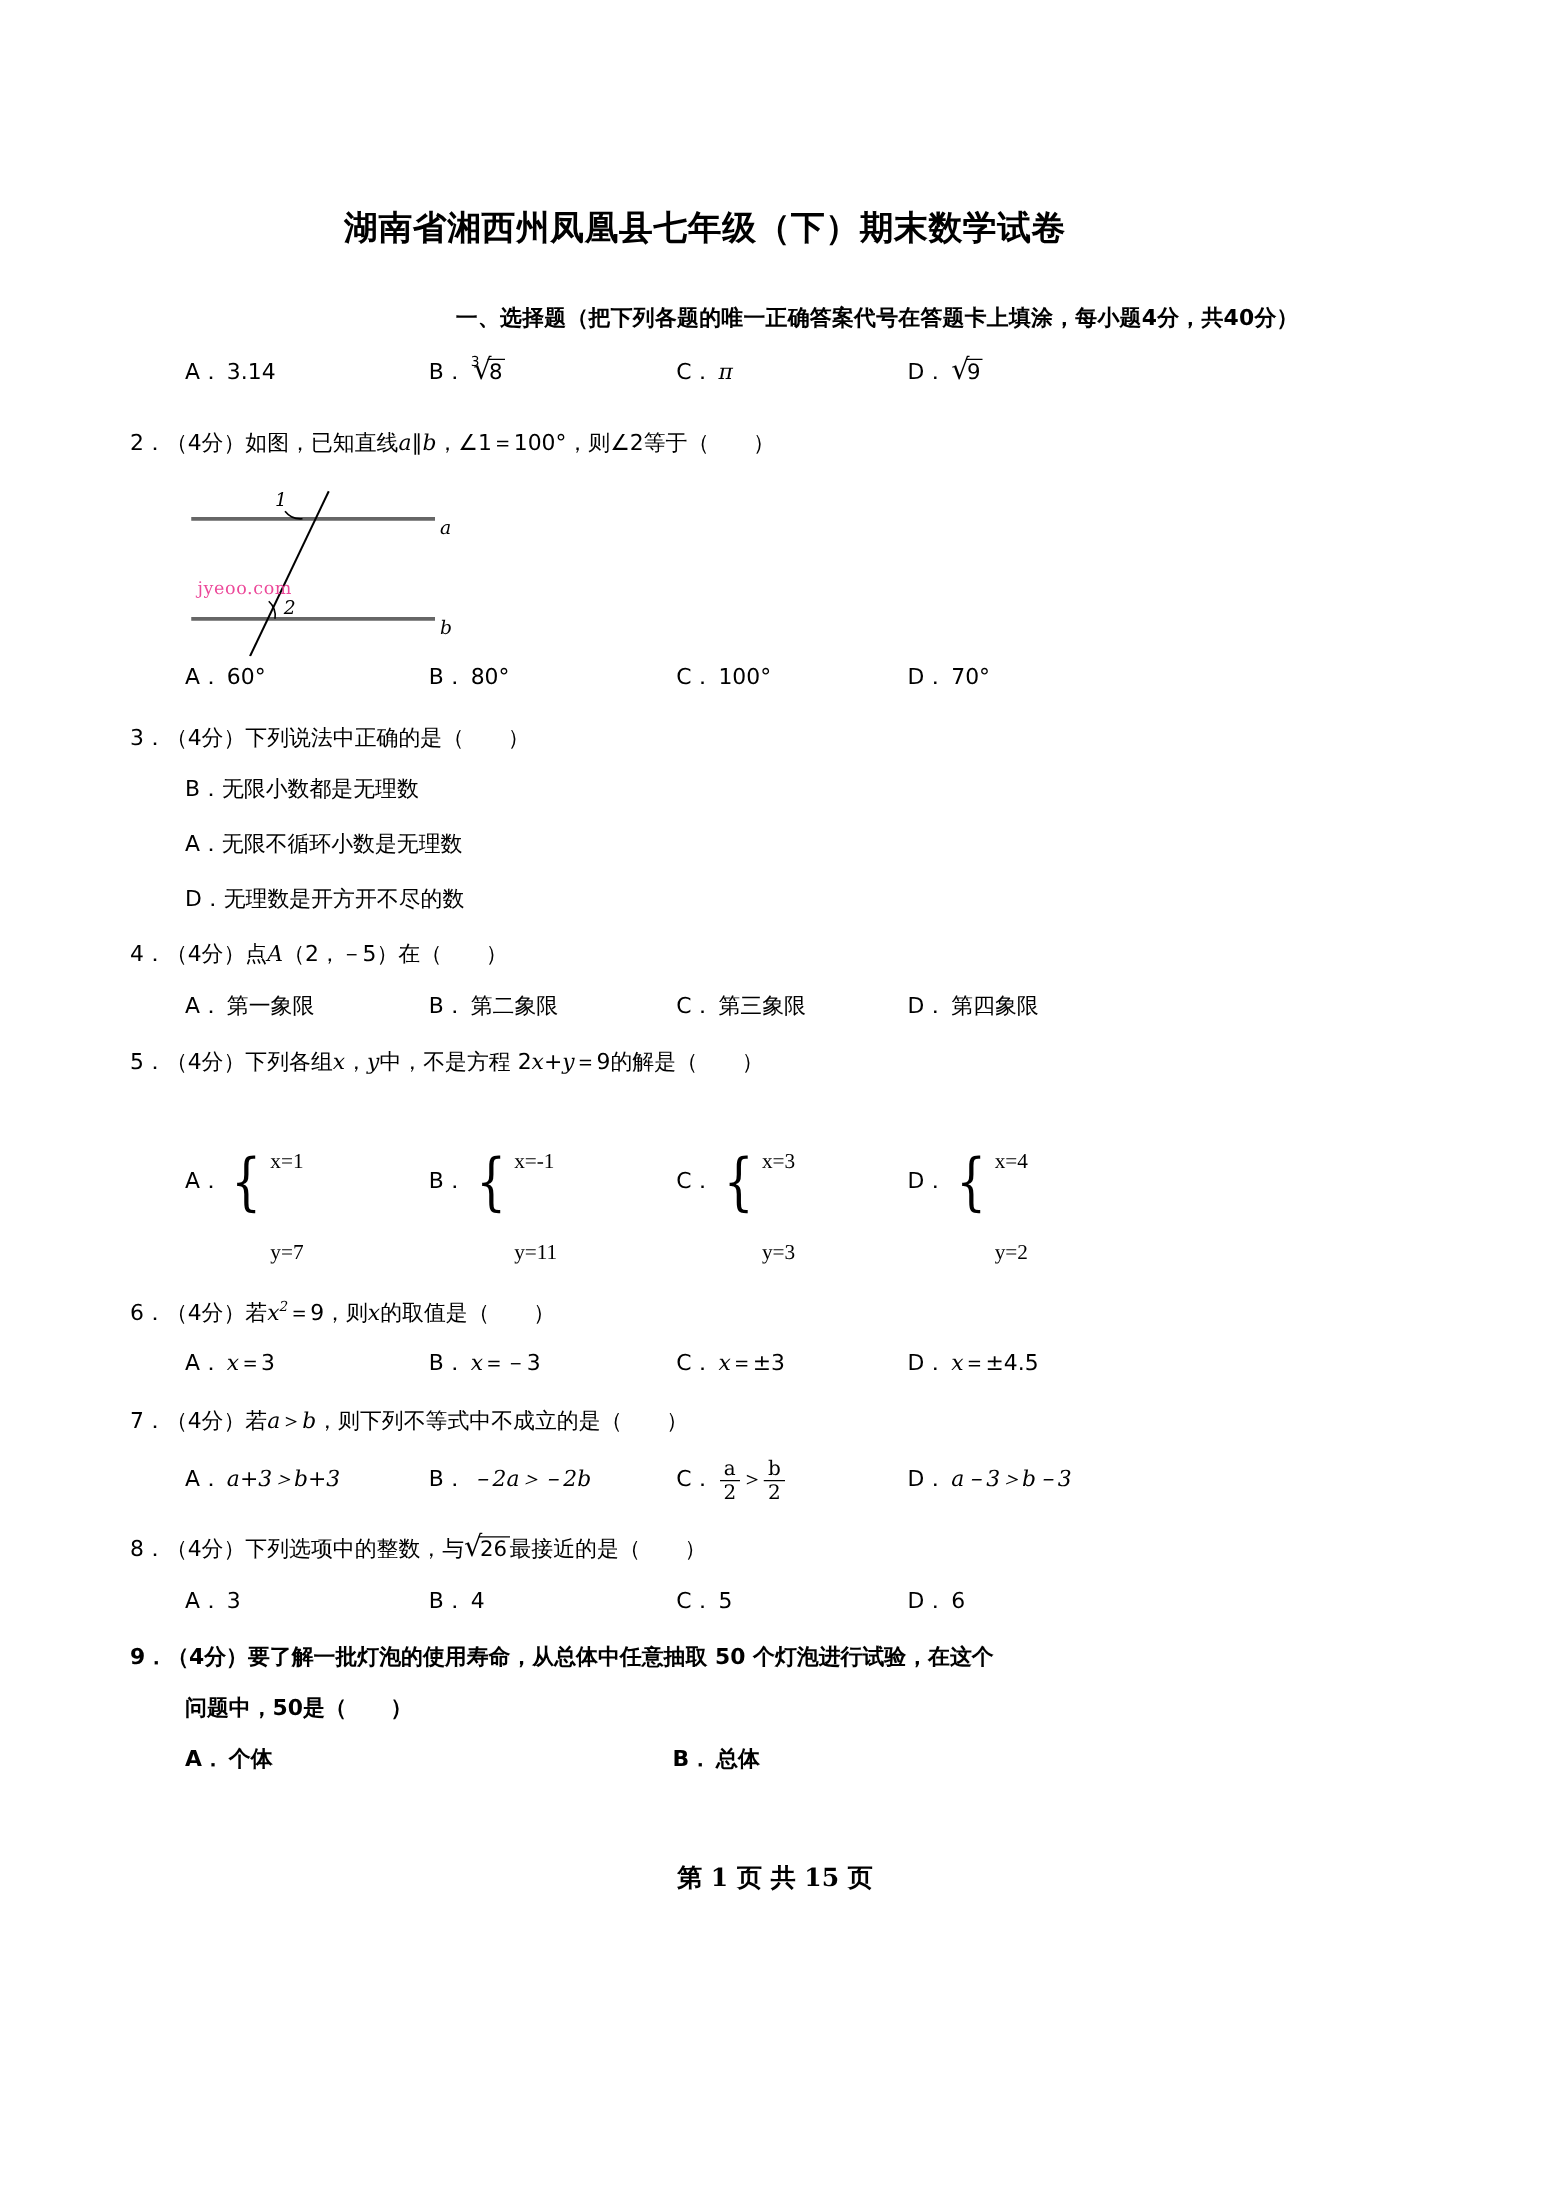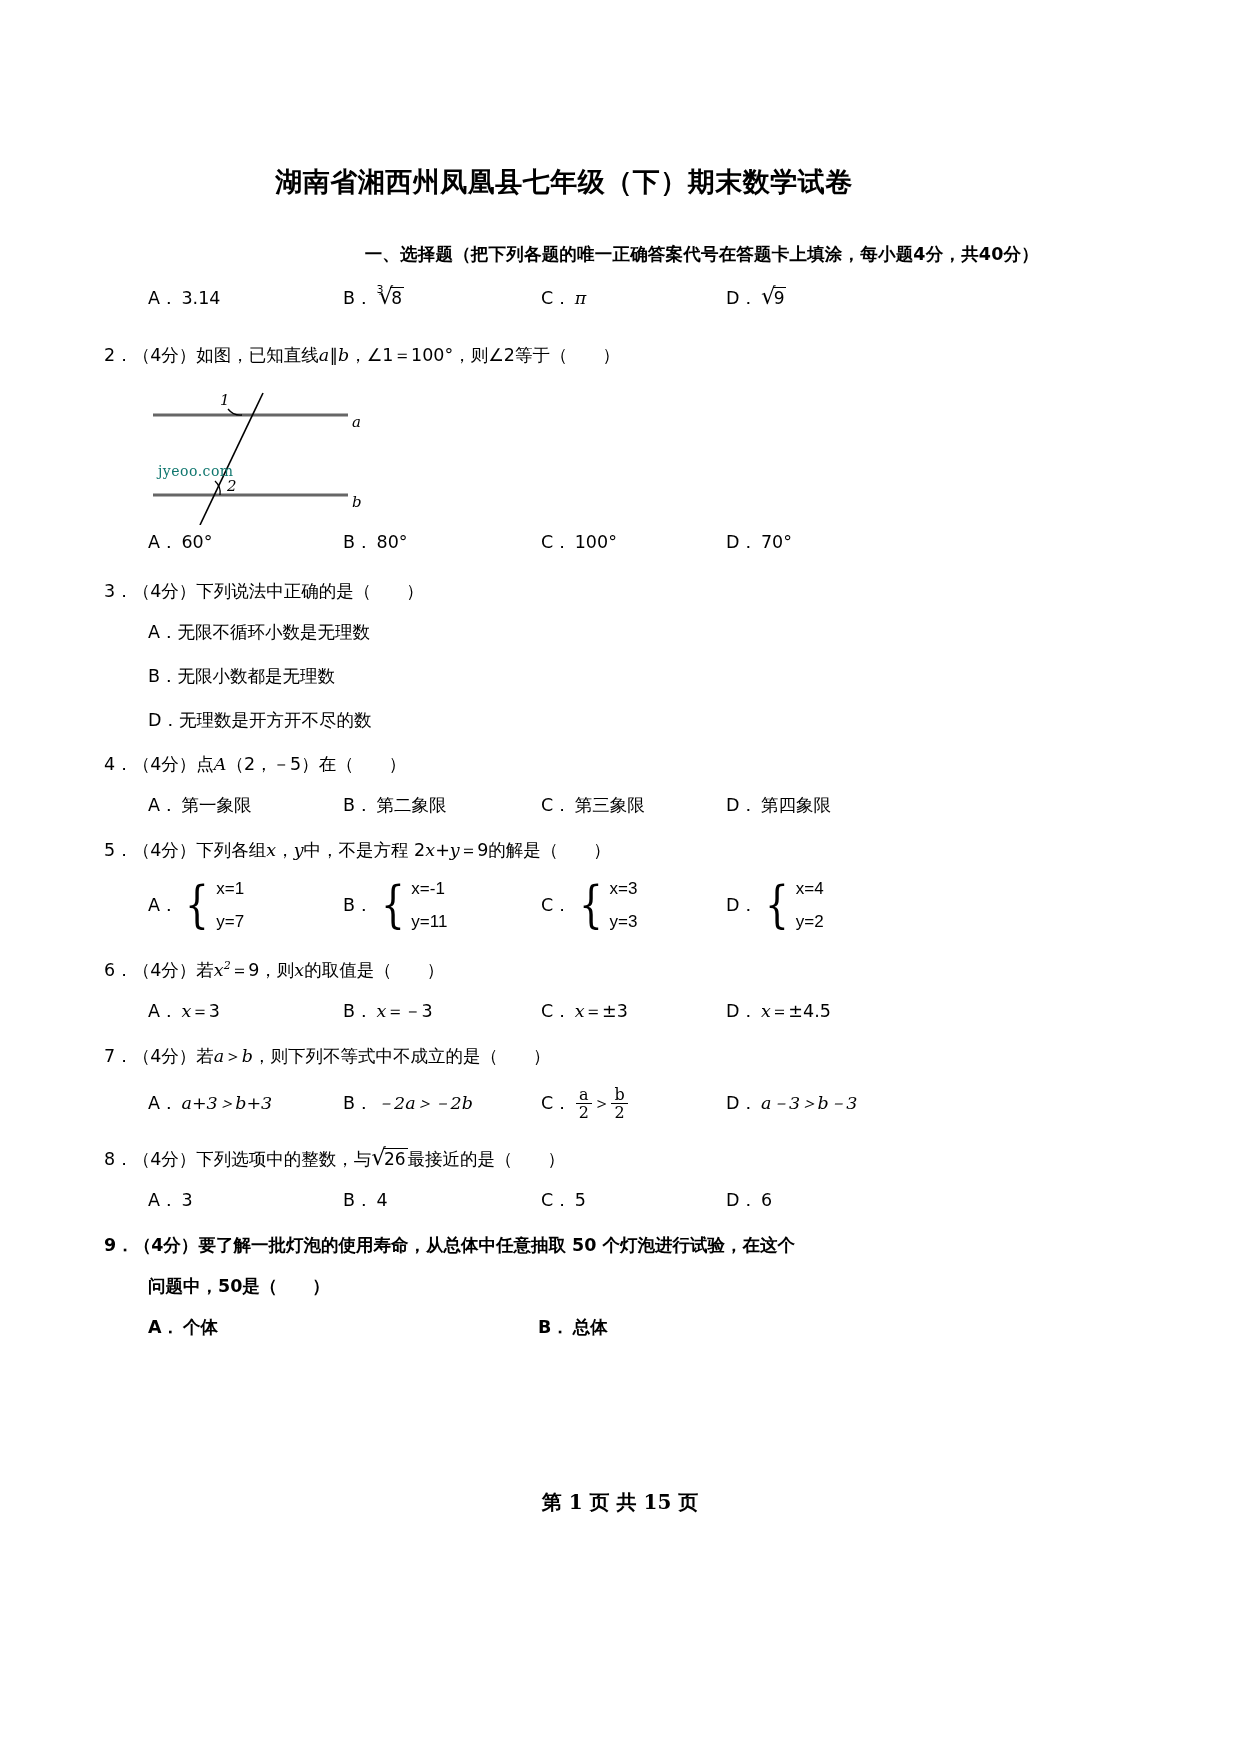--- a/index.html
+++ b/index.html
@@ -126,21 +126,22 @@
     display: inline-block;
   }
   .sys .rows {
     display: flex;
     flex-direction: column;
     justify-content: center;
   }
   .sys .rows span {
     line-height: 1.95;
     white-space: nowrap;
-    font-family: Liberation Sans, sans-serif;
+    font-family: Liberation Serif, serif;
+    margin-top: 40px;
   }
 
   
   .frac {
     display: inline-flex;
     flex-direction: column;
     align-items: center;
     vertical-align: middle;
     font-family: "DejaVu Serif", "Liberation Serif", serif;
     font-size: 16px;
@@ -158,21 +159,21 @@
     margin-top: 6px;
     position: relative;
     width: 250px;
     height: 150px;
   }
   .watermark {
     position: absolute;
     left: 10px;
     top: 86px;
     font-size: 14px;
-    color: #0f766e;
+    color: #ec4899;
     font-family: "DejaVu Serif", "Liberation Serif", serif;
     letter-spacing: 0.5px;
     user-select: none;
   }
   .footer {
     position: absolute;
     bottom: 0;
     left: 0;
     width: 1240px;
     text-align: center;
@@ -257,22 +258,22 @@
           <span class="opt-val">70°</span>
         </div>
       </div>
     </div>
 
     <div class="q" style="margin-top:22px;">
       <span class="q-text">
         <span>3．</span><span>（4分）</span><span>下列说法中正确的是（　　）</span>
       </span>
       <div class="stack-q">
+        <div>B．无限小数都是无理数</div>
         <div>A．无限不循环小数是无理数</div>
-        <div>B．无限小数都是无理数</div>
         <div>D．无理数是开方开不尽的数</div>
       </div>
     </div>
 
     <div class="q" style="margin-top:14px;">
       <span class="q-text">
         <span>4．</span><span>（4分）</span><span>点</span><span class="mv">A</span><span>（2，－5）在（　　）</span>
       </span>
       <div class="opts">
         <div class="opt opt-w1">

